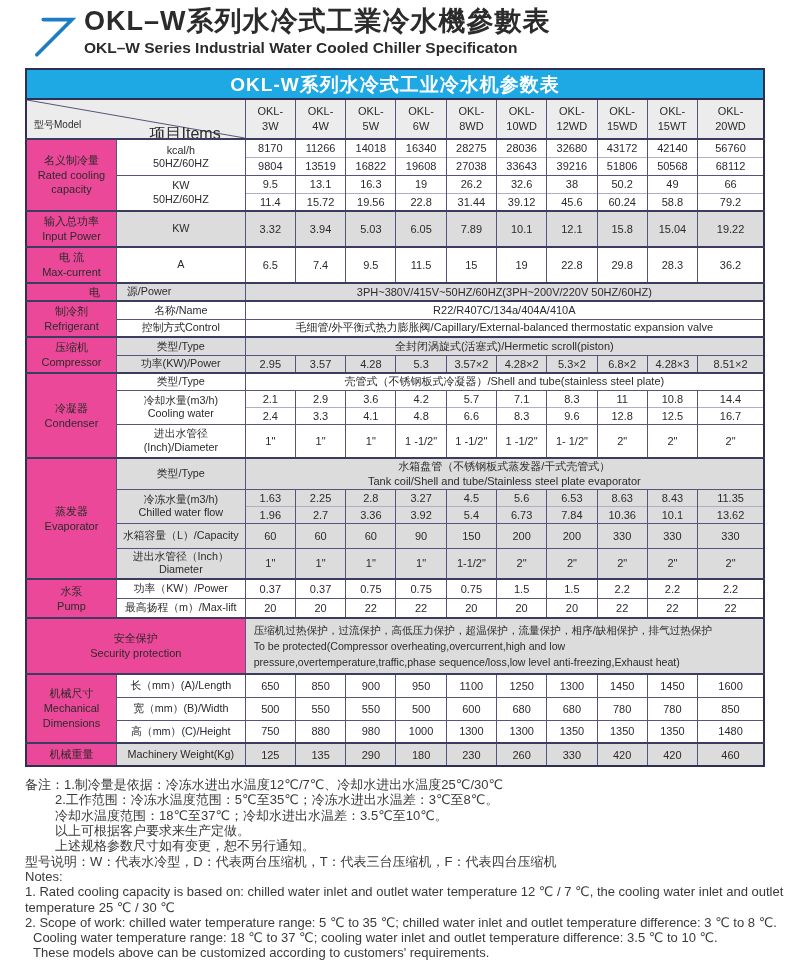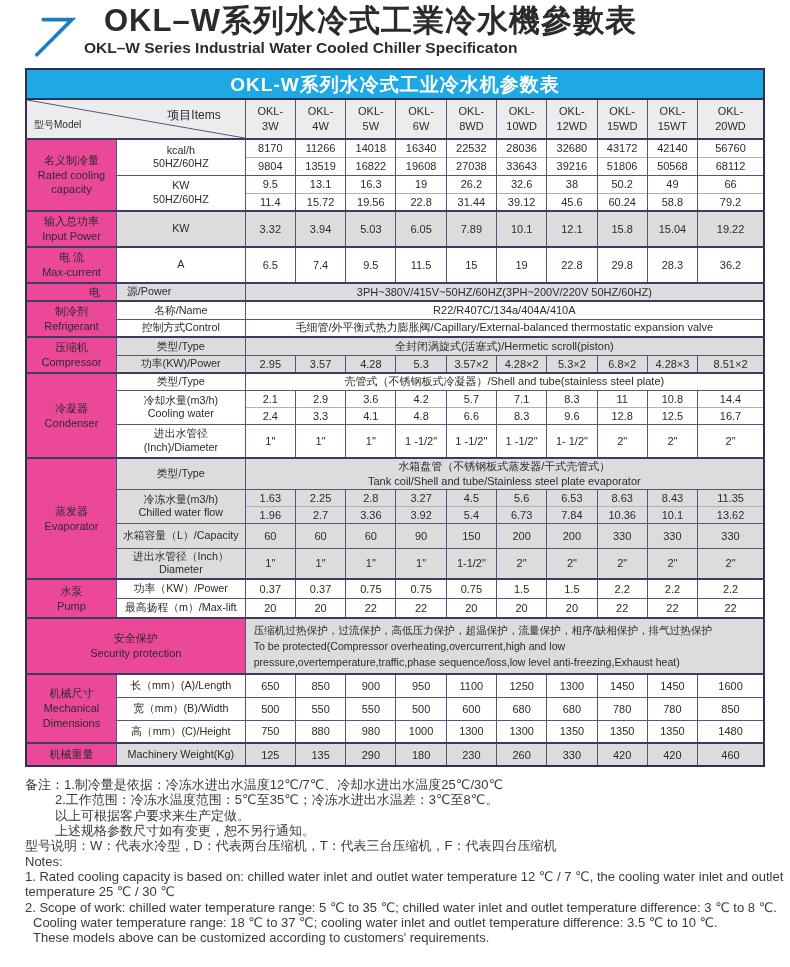--- a/index.html
+++ b/index.html
@@ -4,21 +4,21 @@
 <style>
   html,body { margin:0; padding:0; }
   body {
     width:790px; height:967px; overflow:hidden;
     background:#ffffff; color:#2b2b2b;
     font-family:"Liberation Sans","DejaVu Sans",sans-serif;
   }
   .doc-header { display:flex; align-items:flex-start; padding:6px 0 0 24px; }
   .logo { width:56px; height:56px; flex:0 0 auto; }
   .titles { margin-left:4px; }
-  .title-zh { font-size:31px; font-weight:bold; letter-spacing:1px; line-height:30px;margin-left:20px; }
+  .title-zh { font-size:27px; font-weight:bold; letter-spacing:1px; line-height:30px; }
   .title-en { font-size:15.5px; font-weight:bold; line-height:20px; margin-top:2px; }
 
   .table-wrap { width:740px; margin:6px 0 0 25px; }
   .banner {
     height:30px; line-height:30px; text-align:center;
     background:#1fa9e4; color:#ffffff; font-size:19px; font-weight:bold; letter-spacing:1px;
     border:2px solid #2f2f52; border-bottom:none; box-sizing:border-box;
   }
   table.spec {
     width:100%; border-collapse:collapse; table-layout:fixed;
@@ -27,21 +27,21 @@
   table.spec th, table.spec td {
     border-left:1px solid #54547e; border-top:1px solid #54547e;
     padding:0; text-align:center; vertical-align:middle; font-weight:normal;
     overflow:hidden;
   }
   thead tr { height:40px; background:#ececec; }
   th.model { font-size:11px; white-space:pre-line; line-height:1.4; }
   th.corner { position:relative; }
   th.corner svg { position:absolute; left:0; top:0; width:100%; height:100%; }
   .corner-model { position:absolute; left:7px; bottom:6px; font-size:10px; }
-  .corner-items { position:absolute; right:24px; top:7px; font-size:12px; }
+  .corner-items { position:absolute; right:24px; top:24px; font-size:16px; }
 
   tbody tr { background:#ffffff; }
   tbody tr.gray { background:#dcdcdc; }
   td.cat { background:#ec4899; font-size:11px; white-space:pre-line; line-height:1.35; }
   td.cat.right { text-align:right; padding-right:16px; }
   td.sub { font-size:10.8px; white-space:pre-line; line-height:1.25; }
   td.sub.left { text-align:left; padding-left:10px; }
   td.val { font-size:11px; }
   td.spanv { font-size:11px; white-space:pre-line; line-height:1.35; }
   td.spanv.left { text-align:left; padding:2px 8px; font-size:10.6px; line-height:1.55; }
@@ -116,21 +116,21 @@
         <tr class="band " style="height: 18px;">
           <td class="cat" rowspan="4">名义制冷量
 Rated cooling
 capacity</td>
           <td class="sub" rowspan="2">kcal/h
 50HZ/60HZ</td>
           <td class="val">8170</td>
           <td class="val">11266</td>
           <td class="val">14018</td>
           <td class="val">16340</td>
-          <td class="val">22532</td>
+          <td class="val">28275</td>
           <td class="val">28036</td>
           <td class="val">32680</td>
           <td class="val">43172</td>
           <td class="val">42140</td>
           <td class="val">56760</td>
         </tr>
         <tr class="cont" style="height: 18px; padding-left: 23px;">
           <td class="val">9804</td>
           <td class="val">13519</td>
           <td class="val">16822</td>
@@ -429,20 +429,21 @@
           <td class="val">420</td>
           <td class="val">460</td>
         </tr>
       </tbody>
   </table>
 </div>
 
 <div id="notes">
     <div class="note-line" style="padding-left: 0px;">备注：1.制冷量是依据：冷冻水进出水温度12℃/7℃、冷却水进出水温度25℃/30℃</div>
     <div class="note-line" style="padding-left: 30px;">2.工作范围：冷冻水温度范围：5℃至35℃；冷冻水进出水温差：3℃至8℃。</div>
+    <div class="note-line" style="padding-left: 30px;">冷却水温度范围：18℃至37℃；冷却水进出水温差：3.5℃至10℃。</div>
     <div class="note-line" style="padding-left: 30px;">以上可根据客户要求来生产定做。</div>
     <div class="note-line" style="padding-left: 30px;">上述规格参数尺寸如有变更，恕不另行通知。</div>
     <div class="note-line" style="padding-left: 0px;">型号说明：W：代表水冷型，D：代表两台压缩机，T：代表三台压缩机，F：代表四台压缩机</div>
     <div class="note-line" style="padding-left: 0px;">Notes:</div>
     <div class="note-line" style="padding-left: 0px;">1. Rated cooling capacity is based on: chilled water inlet and outlet water temperature 12 ℃ / 7 ℃, the cooling water inlet and outlet</div>
     <div class="note-line" style="padding-left: 0px;">temperature 25 ℃ / 30 ℃</div>
     <div class="note-line" style="padding-left: 0px;">2. Scope of work: chilled water temperature range: 5 ℃ to 35 ℃; chilled water inlet and outlet temperature difference: 3 ℃ to 8 ℃.</div>
     <div class="note-line" style="padding-left: 8px;">Cooling water temperature range: 18 ℃ to 37 ℃; cooling water inlet and outlet temperature difference: 3.5 ℃ to 10 ℃.</div>
     <div class="note-line" style="padding-left: 8px;">These models above can be customized according to customers'  requirements.</div>
   </div>

